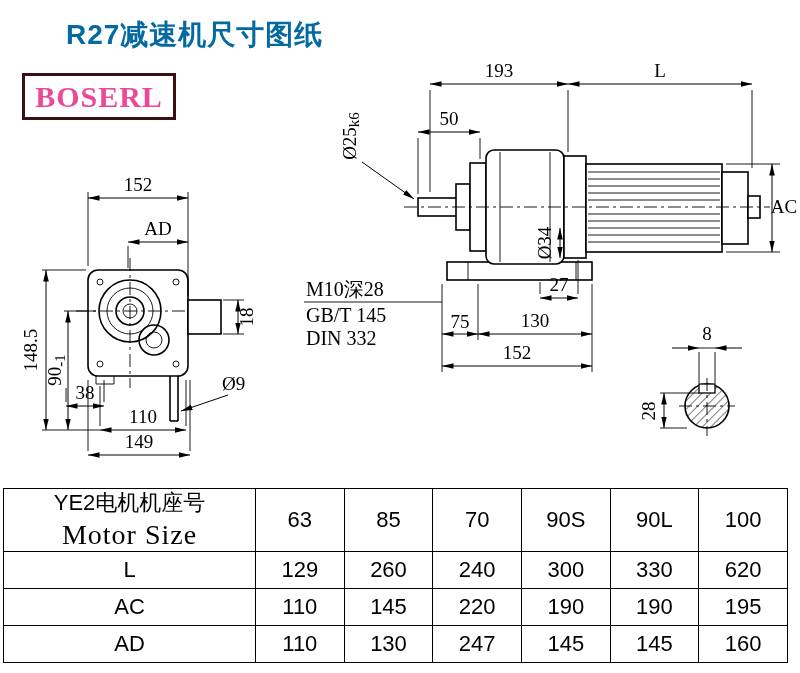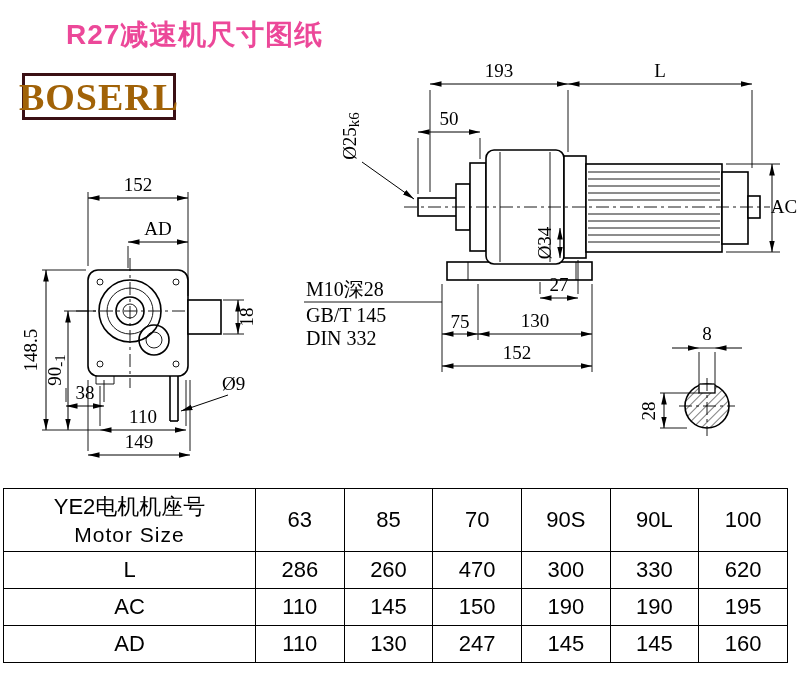--- a/index.html
+++ b/index.html
@@ -1,22 +1,22 @@
 <!DOCTYPE html>
 <html><head>
 <meta charset="utf-8">
 <style>
   * { box-sizing: border-box; }
   html, body { margin:0; padding:0; background:#fff; }
   .page { position:relative; width:800px; height:673px; background:#fff;
           font-family:"Liberation Sans", sans-serif; overflow:hidden; }
-  .title { position:absolute; left:66px; top:16px; font-size:28px; font-weight:700; color:#ec4899; letter-spacing:1px; }
+  .title { position:absolute; left:66px; top:16px; font-size:28px; font-weight:700; color:#0369a1; letter-spacing:1px; }
   .logo-box { position:absolute; left:22px; top:73px; width:154px; height:47px; border:3px solid #3b1014;
               display:flex; align-items:center; justify-content:center; background:#fff; }
-  .logo-text { font-family:"Liberation Serif", serif; font-size:38px; font-weight:700; color:#a16207; letter-spacing:1px;text-align:right; }
+  .logo-text { font-family:"Liberation Serif", serif; font-size:30px; font-weight:700; color:#ec4899; letter-spacing:1px;text-align:right; }
   .drawing { position:absolute; left:0; top:0; }
 
   
   .oline  { fill:#fff; stroke:#000; stroke-width:1.6; }
   .oline2 { fill:none; stroke:#000; stroke-width:1.6; }
   .thin   { fill:none; stroke:#000; stroke-width:0.9; }
   .dimln  { stroke:#000; stroke-width:1; fill:none; }
   .ext    { stroke:#000; stroke-width:0.9; }
   .cl     { stroke:#000; stroke-width:0.9; stroke-dasharray:13 4 3 4; fill:none; }
   .dimtxt { font-family:"Liberation Serif", serif; font-size:19px; fill:#000; }
@@ -24,21 +24,21 @@
   .notetxt { font-family:"Liberation Serif", serif; font-size:20px; fill:#000; }
 
   
   .spec { position:absolute; left:3px; top:488px; width:785px; border-collapse:collapse;
           table-layout:fixed; background:#fff; }
   .spec th, .spec td { border:1.5px solid #000; text-align:center; vertical-align:middle;
                        font-weight:400; font-size:22px; color:#000; padding:0; }
   .spec tr.hdr { height:63px; }
   .spec tr.datarow { height:37px; }
   .hdr-cn { font-size:22px; line-height:1.3; }
-  .hdr-en { font-family:Liberation Sans, sans-serif; font-size:21px; line-height:1.2; letter-spacing:1px; }
+  .hdr-en { font-family:Liberation Serif, serif; font-size:28px; line-height:1.2; letter-spacing:1px; }
 </style>
 </head>
 <body>
 
 <div class="page">
 
   <div class="title">R27减速机尺寸图纸</div>
 
   <div class="logo-box">
     <span class="logo-text">BOSERL</span>
@@ -238,32 +238,32 @@
         </th>
         <th>63</th>
         <th>85</th>
         <th>70</th>
         <th>90S</th>
         <th>90L</th>
         <th>100</th>
       </tr>
       <tr class="datarow">
         <td>L</td>
-        <td>286</td>
+        <td>129</td>
         <td>260</td>
-        <td>470</td>
+        <td>240</td>
         <td>300</td>
         <td>330</td>
         <td>620</td>
       </tr>
       <tr class="datarow">
         <td>AC</td>
         <td>110</td>
         <td>145</td>
-        <td>150</td>
+        <td>220</td>
         <td>190</td>
         <td>190</td>
         <td>195</td>
       </tr>
       <tr class="datarow">
         <td>AD</td>
         <td>110</td>
         <td>130</td>
         <td>247</td>
         <td>145</td>

